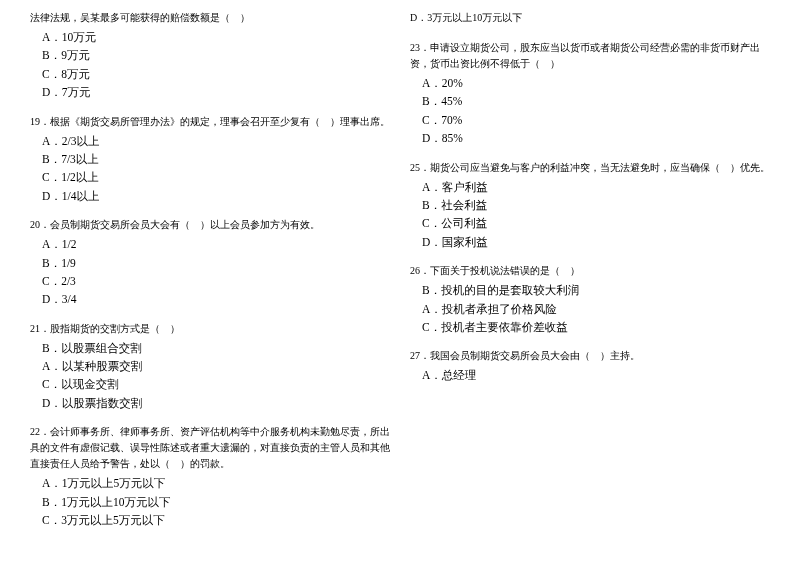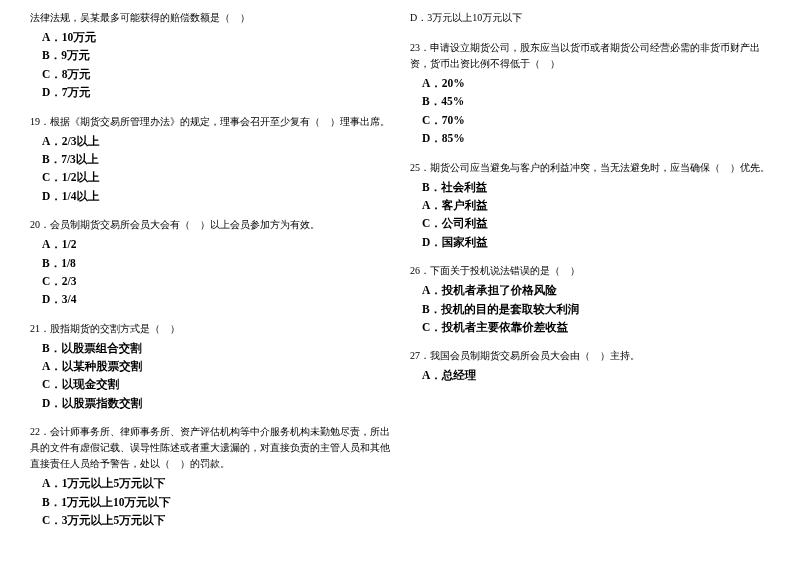--- a/index.html
+++ b/index.html
@@ -34,21 +34,20 @@
       font-size: 10px;
       line-height: 1.6;
       margin-bottom: 2px;
     }
     .options {
       padding-left: 12px;
     }
     .option {
       font-size: 11.5px;
       line-height: 1.6;
-      font-weight: bold;
     }
   </style>
 </head>
 <body>
 
 <div class="page-content">
   <div class="column">
 
     <div class="question">
       <div class="question-text">法律法规，吴某最多可能获得的赔偿数额是（　）</div>
@@ -67,21 +66,21 @@
         <div class="option">B．7/3以上</div>
         <div class="option">C．1/2以上</div>
         <div class="option">D．1/4以上</div>
       </div>
     </div>
 
     <div class="question">
       <div class="question-text">20．会员制期货交易所会员大会有（　）以上会员参加方为有效。</div>
       <div class="options">
         <div class="option">A．1/2</div>
-        <div class="option">B．1/8</div>
+        <div class="option">B．1/9</div>
         <div class="option">C．2/3</div>
         <div class="option">D．3/4</div>
       </div>
     </div>
 
     <div class="question">
       <div class="question-text">21．股指期货的交割方式是（　）</div>
       <div class="options">
         <div class="option">B．以股票组合交割</div>
         <div class="option">A．以某种股票交割</div>
@@ -114,32 +113,32 @@
         <div class="option">B．45%</div>
         <div class="option">C．70%</div>
         <div class="option">D．85%</div>
       </div>
     </div>
 
 
     <div class="question">
       <div class="question-text">25．期货公司应当避免与客户的利益冲突，当无法避免时，应当确保（　）优先。</div>
       <div class="options">
+        <div class="option">A．客户利益</div>
         <div class="option">B．社会利益</div>
-        <div class="option">A．客户利益</div>
         <div class="option">C．公司利益</div>
         <div class="option">D．国家利益</div>
       </div>
     </div>
 
     <div class="question">
       <div class="question-text">26．下面关于投机说法错误的是（　）</div>
       <div class="options">
+        <div class="option">B．投机的目的是套取较大利润</div>
         <div class="option">A．投机者承担了价格风险</div>
-        <div class="option">B．投机的目的是套取较大利润</div>
         <div class="option">C．投机者主要依靠价差收益</div>
       </div>
     </div>
 
     <div class="question">
       <div class="question-text">27．我国会员制期货交易所会员大会由（　）主持。</div>
       <div class="options">
         <div class="option">A．总经理</div>
       </div>
     </div>

